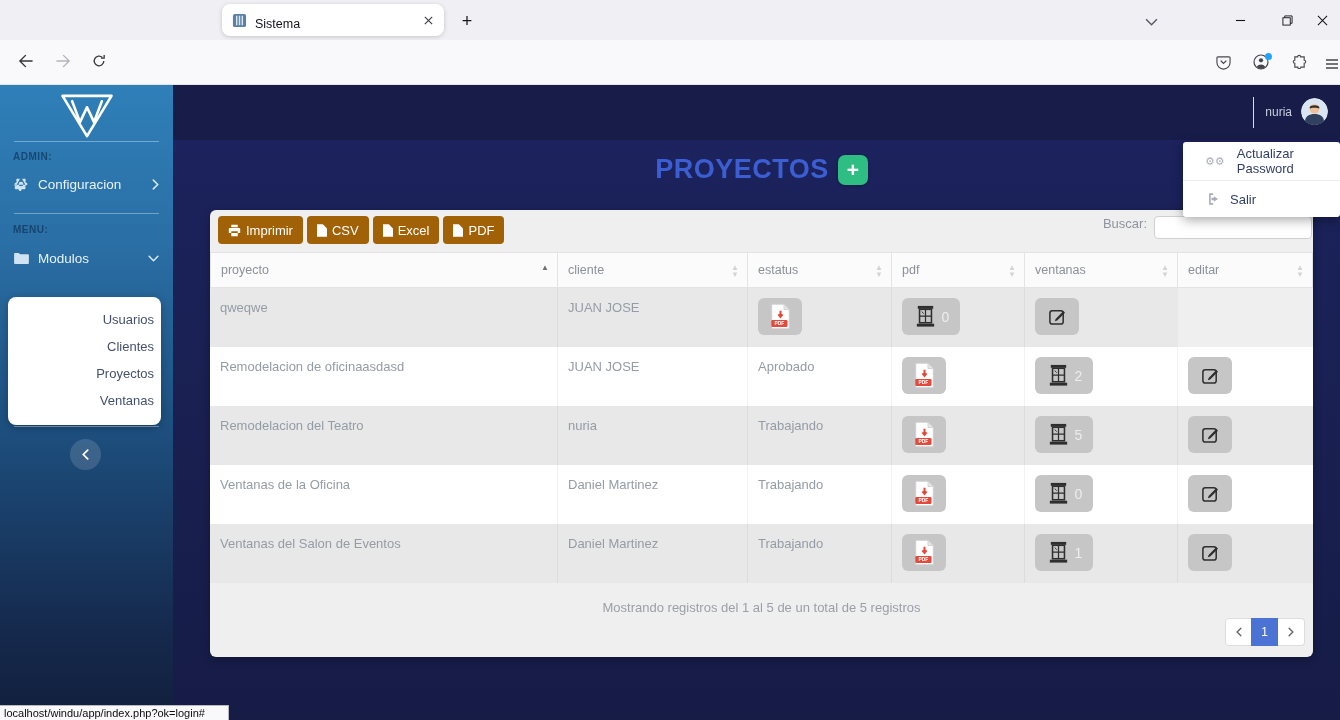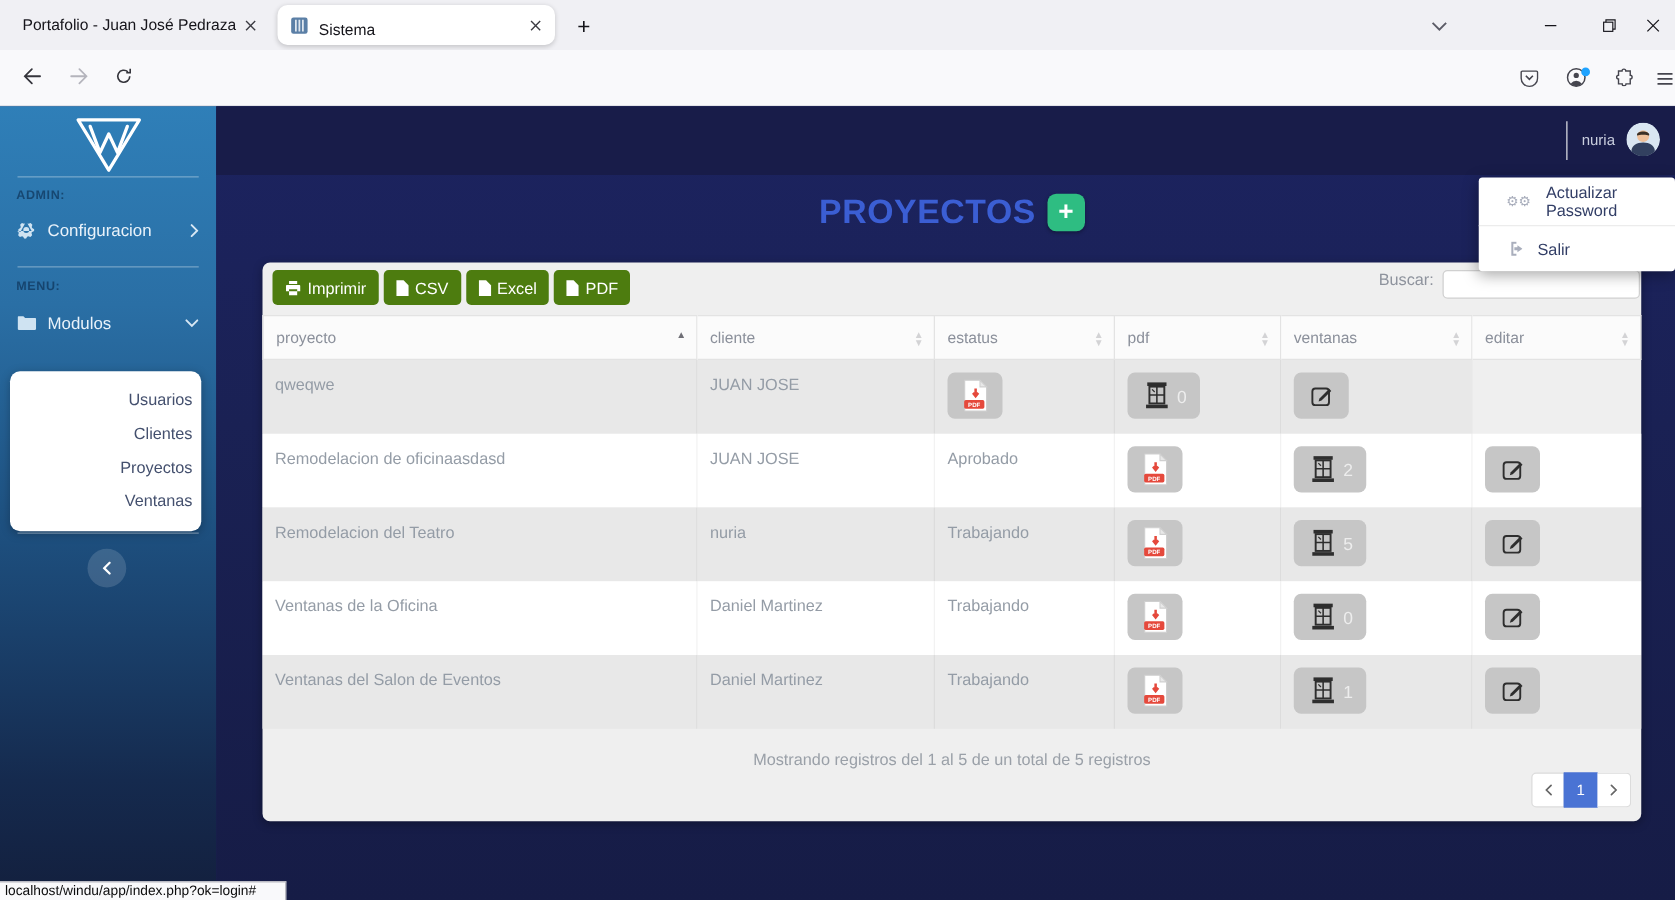--- a/index.html
+++ b/index.html
@@ -53,21 +53,21 @@
   .topbar-user { position:absolute; right:48px; top:20px; color:#c9cede; font-size:12px; }
   .avatar { position:absolute; right:12px; top:13px; width:27px; height:27px; border-radius:50%; overflow:hidden; }
 
   .content { position:absolute; left:0; top:55px; width:1167px; height:580px; }
   .title-row { position:absolute; left:37px; top:14px; width:1103px; display:flex; align-items:center; justify-content:center; gap:9px; }
   .page-title { color:#3b5ed3; font-size:27px; font-weight:bold; letter-spacing:.5px; }
   .add-btn { width:30px; height:30px; border-radius:7px; background:#2ebd82; color:#fff; font-size:21px; font-weight:bold; display:flex; align-items:center; justify-content:center; box-shadow:0 1px 3px rgba(0,0,0,.3); }
 
   .card { position:absolute; left:37px; top:70px; width:1103px; height:447px; background:#efefef; border-radius:6px; box-shadow:0 2px 8px rgba(0,0,0,.3); }
   .export-group { position:absolute; left:8px; top:6px; display:flex; gap:4px; }
-  .exp-btn { height:28px; background:#4d7c0f; border-radius:4px; color:#fff; font-size:13px; display:flex; align-items:center; gap:5px; padding:0 10px; }
+  .exp-btn { height:28px; background:#a16207; border-radius:4px; color:#fff; font-size:13px; display:flex; align-items:center; gap:5px; padding:0 10px; }
   .exp-btn .ic { display:flex; }
   .search-wrap { position:absolute; right:1px; top:6px; display:flex; align-items:flex-start; gap:7px; }
   .search-label { color:#8e939d; font-size:13px; }
   .search-input { width:158px; height:23px; border:1px solid #d0d0d0; border-radius:4px; background:#fff; font-size:12px; padding:0 6px; outline:none; }
 
   .tbl { position:absolute; left:0; top:42px; width:1103px; font-size:13px; }
   .tr { display:grid; grid-template-columns:348px 190px 144px 133px 153px 135px; }
   .th { height:36px; background:#fbfbfb; border:1px solid #e3e3e3; border-left:none; color:#8b909b; font-size:12.5px; padding:10px 10px 0; position:relative; }
   .th:first-child { border-left:1px solid #e3e3e3; }
   .sort { position:absolute; right:8px; top:11px; font-size:8px; line-height:7px; color:#6f6f76; display:flex; flex-direction:column; }
@@ -95,28 +95,20 @@
   .um-div { height:1px; background:#ececec; }
 
   .statusbar { position:absolute; left:0; bottom:0; width:229px; height:15px; background:#f9f9fb; border:1px solid #b9b9c1; border-left:none; border-bottom:none; font-size:11px; color:#0c0c0d; padding:0 4px; line-height:14px; white-space:nowrap; overflow:hidden; }
 </style>
 </head>
 <body>
 
 <div class="stage">
 
   <div class="tabbar">
-    <div class="tab-inactive">
-      <span class="tab-title">Portafolio - Juan José Pedraza</span>
-      <span class="tab-close">
-        <svg viewBox="0 0 12 12" width="11" height="11">
-            <path d="M2 2l8 8M10 2L2 10" stroke="currentColor" stroke-width="1.2" fill="none"></path>
-          </svg>
-      </span>
-    </div>
     <div class="tab-active">
       <span style="display:flex;">
         <svg viewBox="0 0 16 16" width="15" height="15">
             <rect x="1" y="1" width="14" height="14" rx="2" fill="#5b7fa6"></rect>
             <path d="M5 3v10M8 3v10M11 3v10" stroke="#dfe7ef" stroke-width="1.5"></path>
           </svg>
       </span>
       <span class="tab-title">Sistema</span>
       <span class="tab-close">
         <svg viewBox="0 0 12 12" width="11" height="11">

